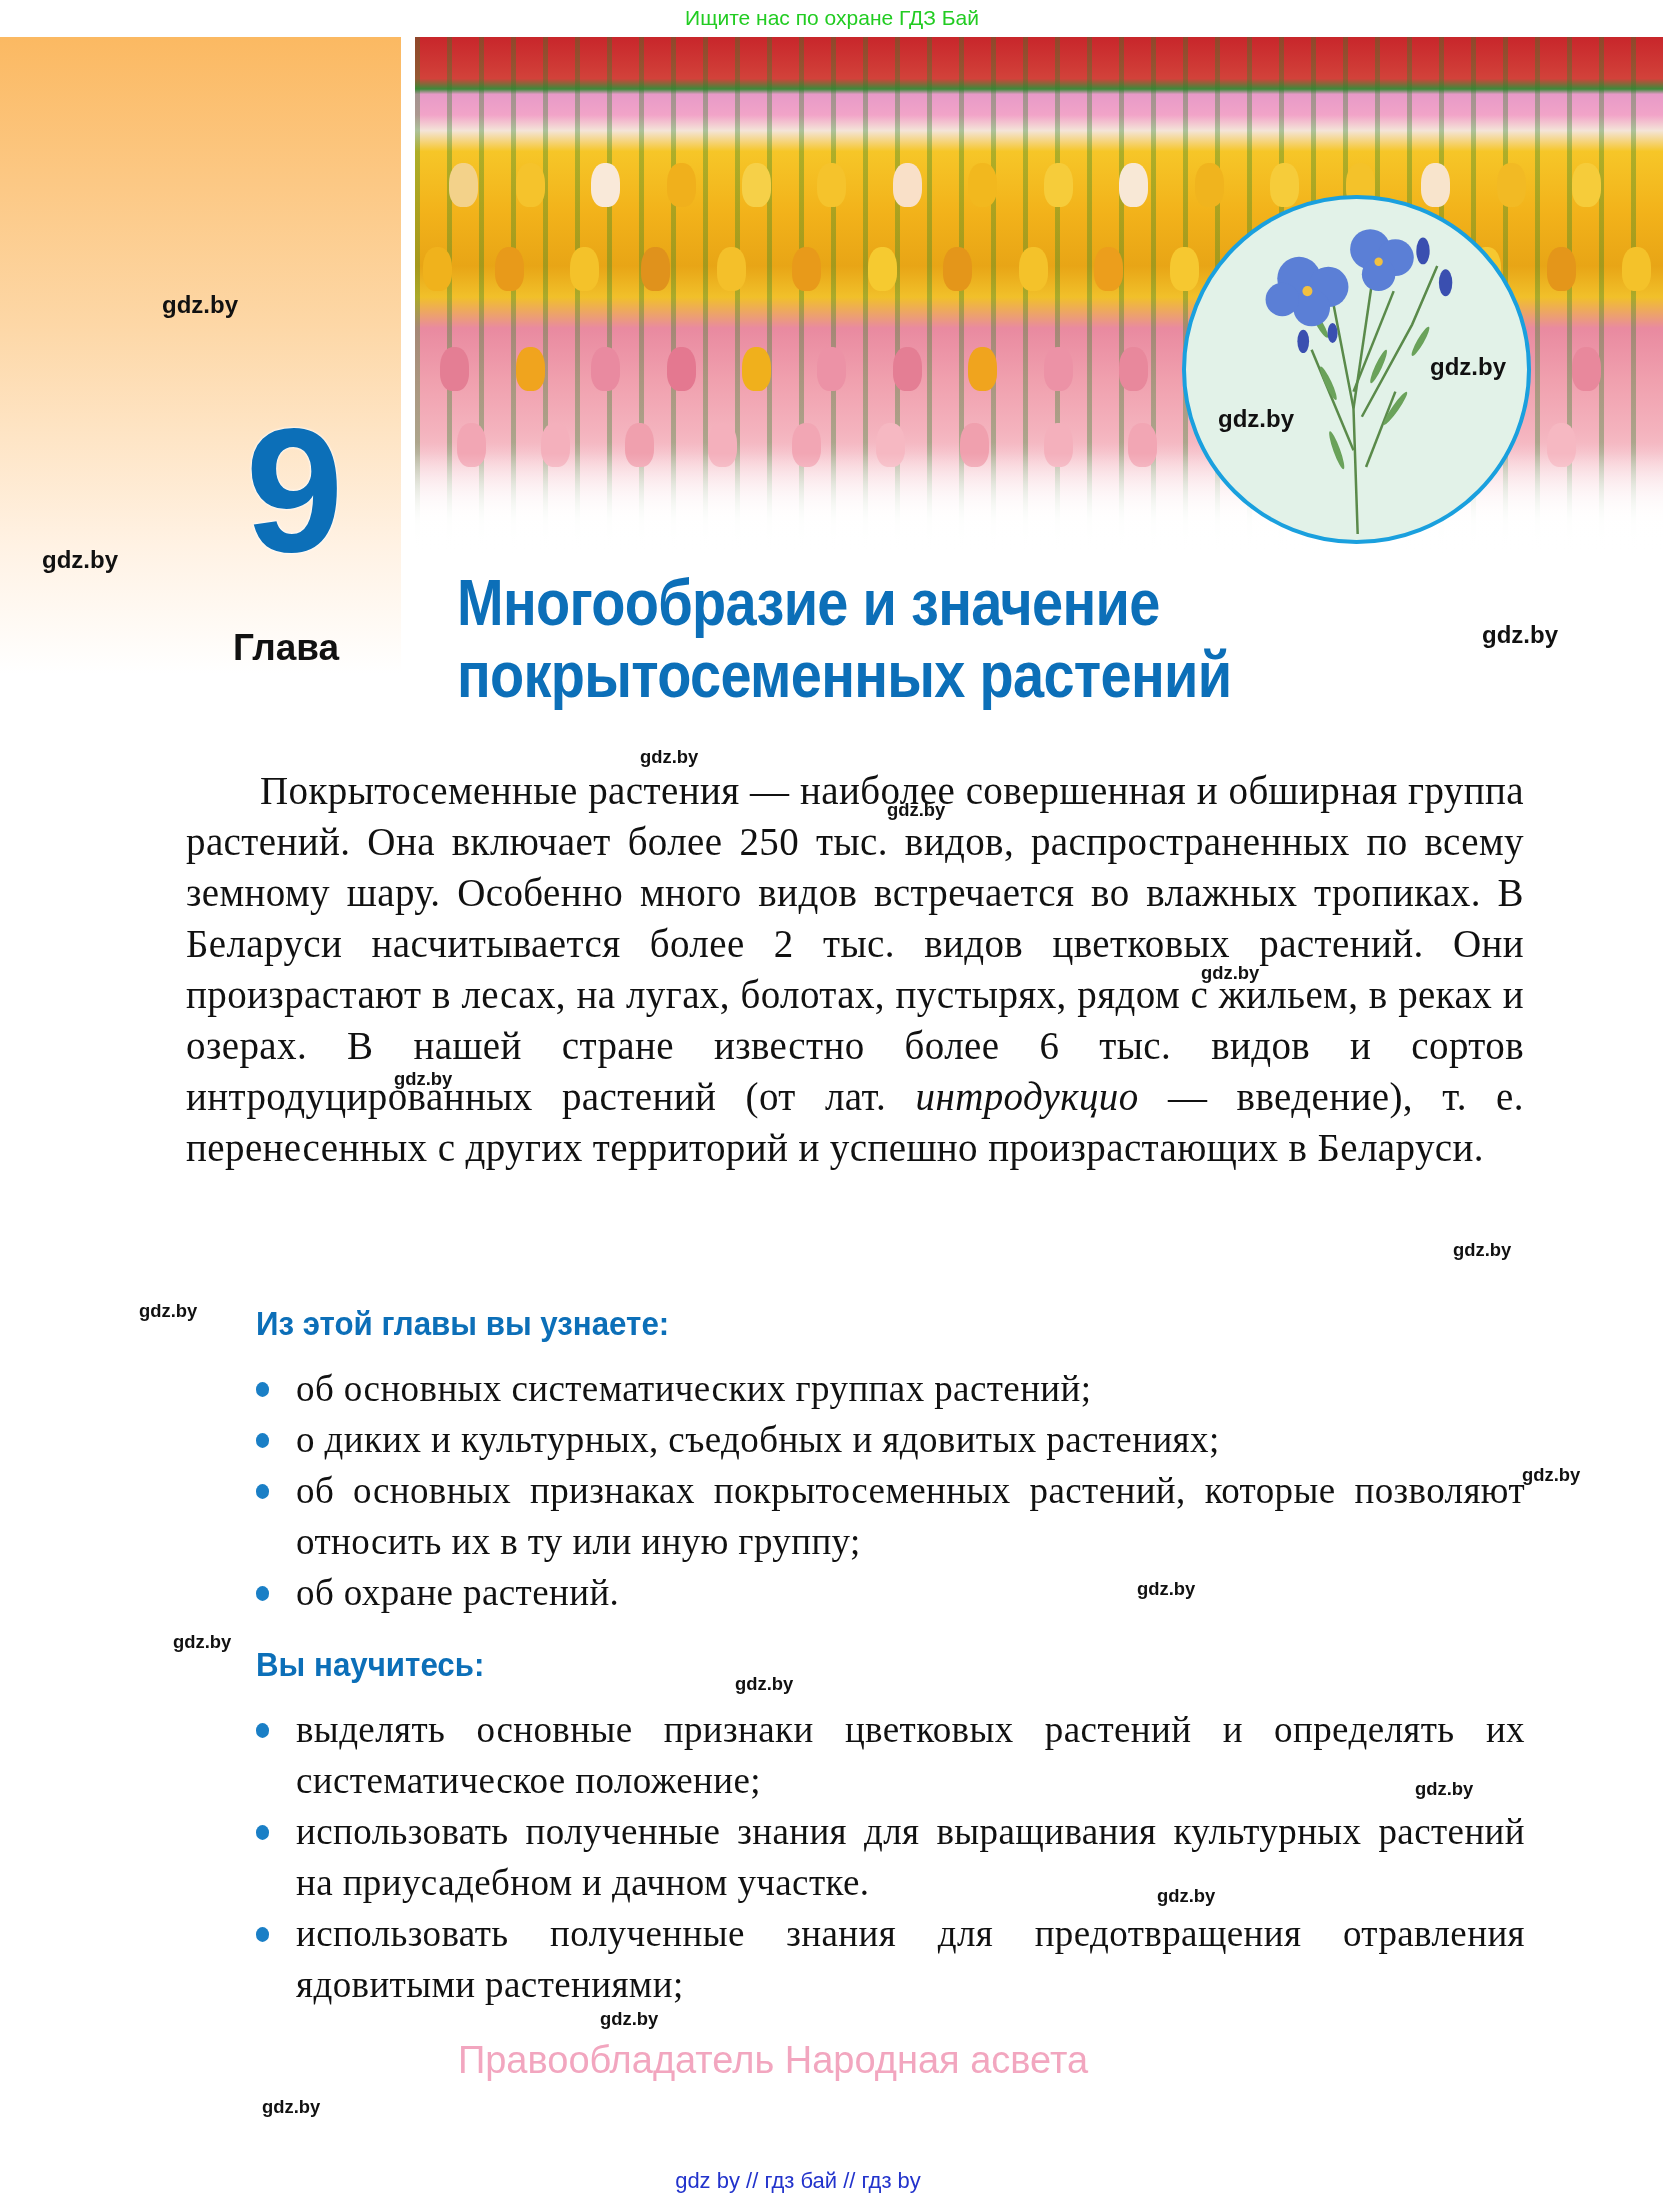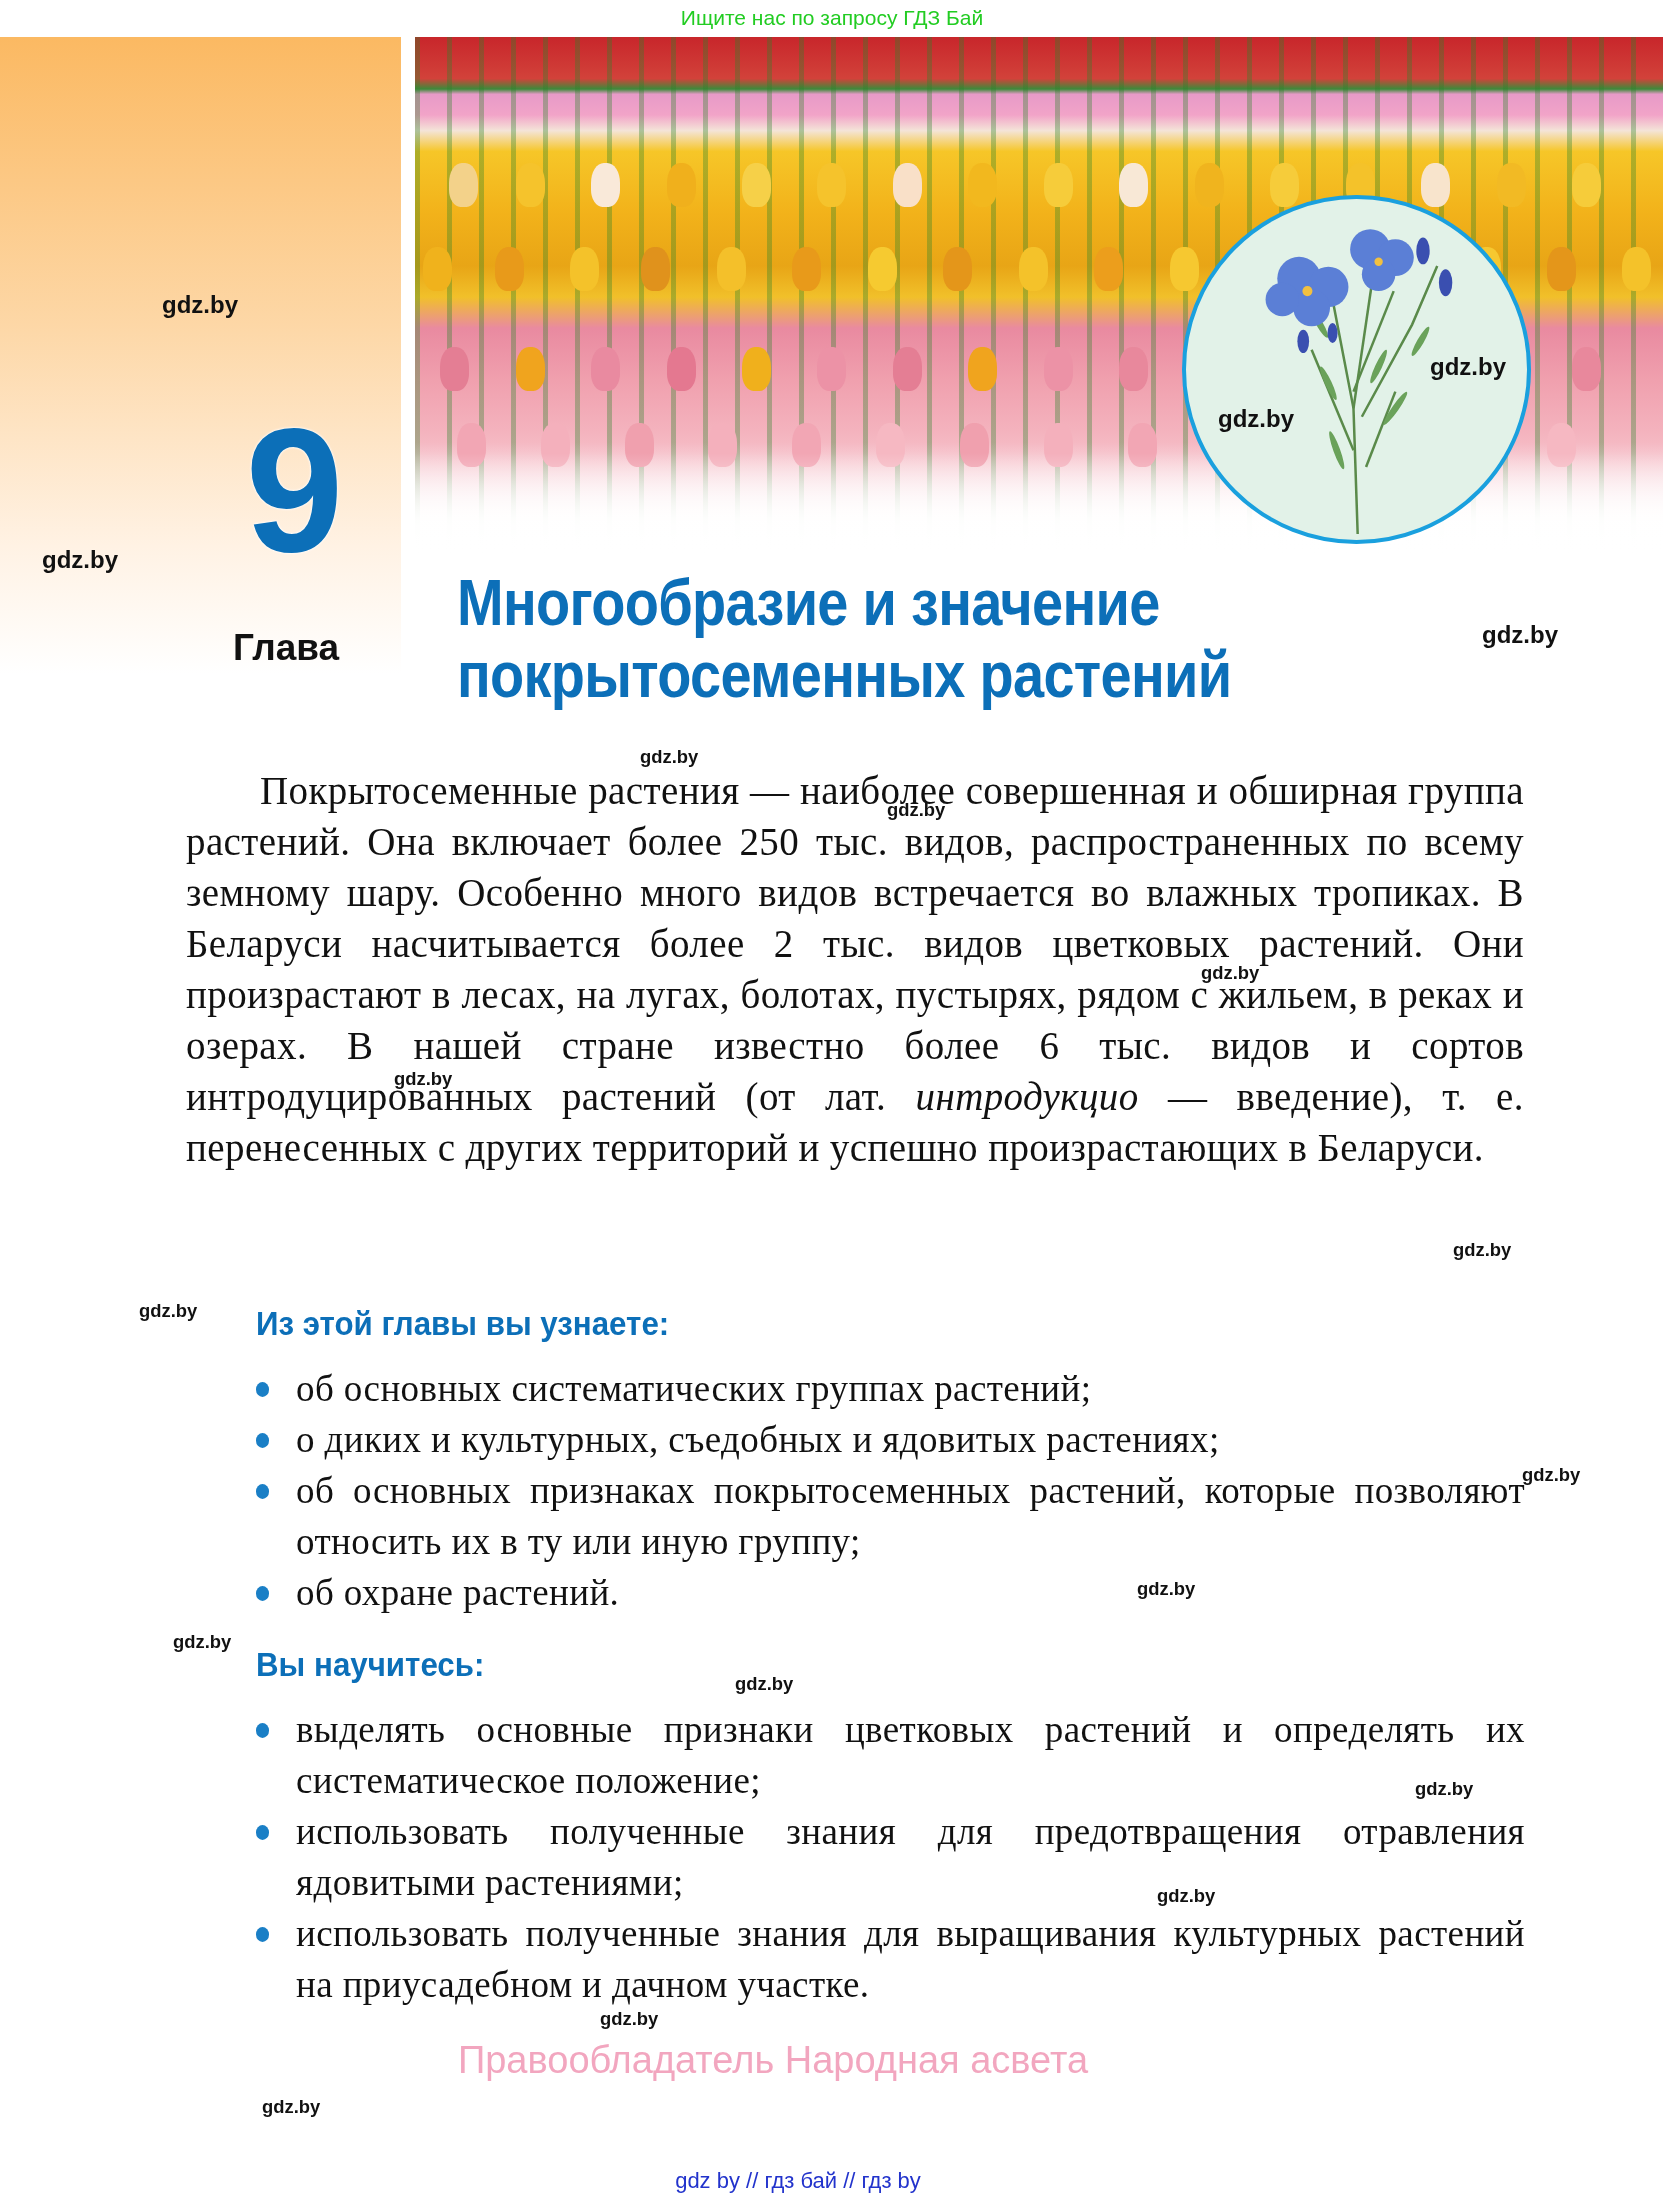--- a/index.html
+++ b/index.html
@@ -93,21 +93,21 @@
     }
     .wm {
       position: absolute; font-family: "Liberation Sans", "DejaVu Sans", sans-serif;
       font-size: 24px; color: #111; line-height: 1; font-weight: bold;
     }
     .wm.small { font-size: 18.4px; }
   </style>
 </head>
 <body>
 
-<div class="top-banner">Ищите нас по запросу ГДЗ Бай</div>
+<div class="top-banner">Ищите нас по охране ГДЗ Бай</div>
 
 <div class="side-panel">
   <div class="chapter-num">9</div>
   <div class="chapter-label">Глава</div>
 </div>
 
 <div class="photo">
   <div class="tulip-row" style="top:126px">
     <span style="left:34px;background:#f3d28a"></span>
       <span style="left:101px;background:#f5c32c"></span>
@@ -231,22 +231,22 @@
 <ul class="bullet-list" style="top:1363px">
   <li><span class="bullet-dot"></span><span>об основных систематических группах растений;</span></li>
   <li><span class="bullet-dot"></span><span>о диких и культурных, съедобных и ядовитых растениях;</span></li>
   <li><span class="bullet-dot"></span><span>об основных признаках покрытосеменных растений, которые позволяют относить их в ту или иную группу;</span></li>
   <li><span class="bullet-dot"></span><span>об охране растений.</span></li>
 </ul>
 
 <div class="section-heading" style="top:1645px">Вы научитесь:</div>
 <ul class="bullet-list" style="top:1704px">
   <li><span class="bullet-dot"></span><span>выделять основные признаки цветковых растений и определять их систематическое положение;</span></li>
+  <li><span class="bullet-dot"></span><span>использовать полученные знания для выращивания культурных растений на приусадебном и дачном участке.</span></li>
   <li><span class="bullet-dot"></span><span>использовать полученные знания для предотвращения отравления ядовитыми растениями;</span></li>
-  <li><span class="bullet-dot"></span><span>использовать полученные знания для выращивания культурных растений на приусадебном и дачном участке.</span></li>
 </ul>
 
 <div class="copyright">Правообладатель Народная асвета</div>
 <div class="footer-links">gdz by  //  гдз бай  //  гдз by</div>
 
 <div class="wm" style="left:162px;top:293px">gdz.by</div>
 <div class="wm" style="left:42px;top:548px">gdz.by</div>
 <div class="wm" style="left:1218px;top:407px">gdz.by</div>
 <div class="wm" style="left:1430px;top:355px">gdz.by</div>
 <div class="wm" style="left:1482px;top:623px">gdz.by</div>

